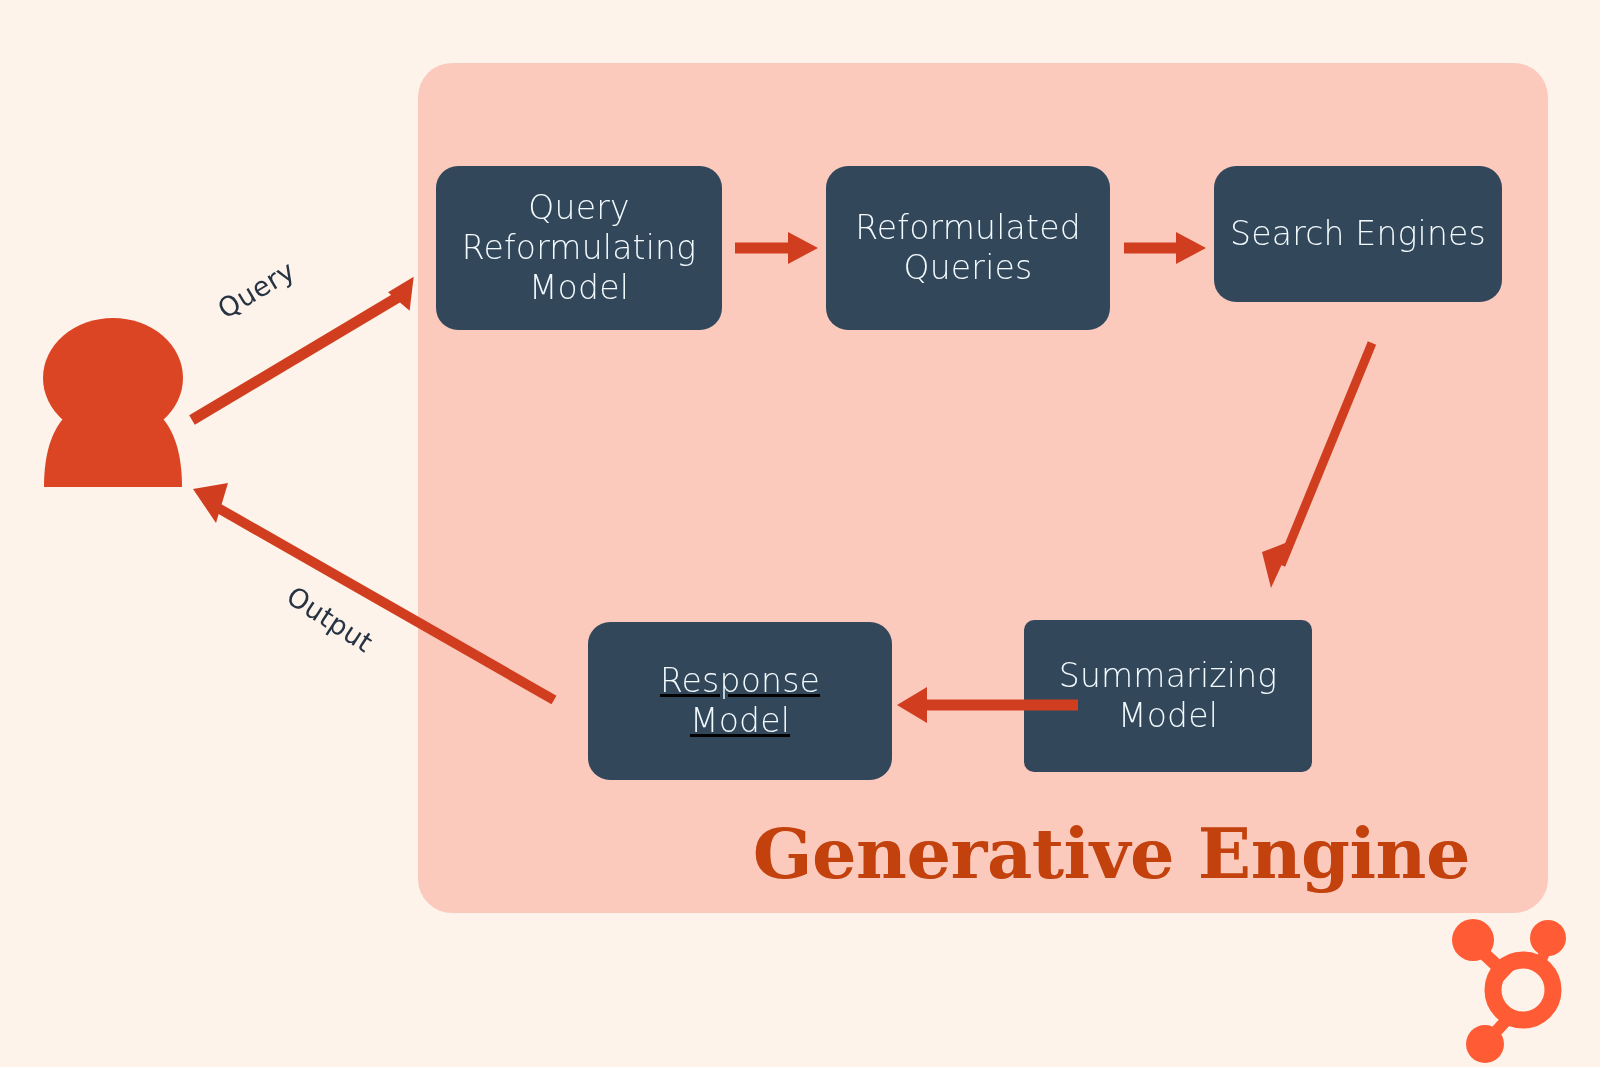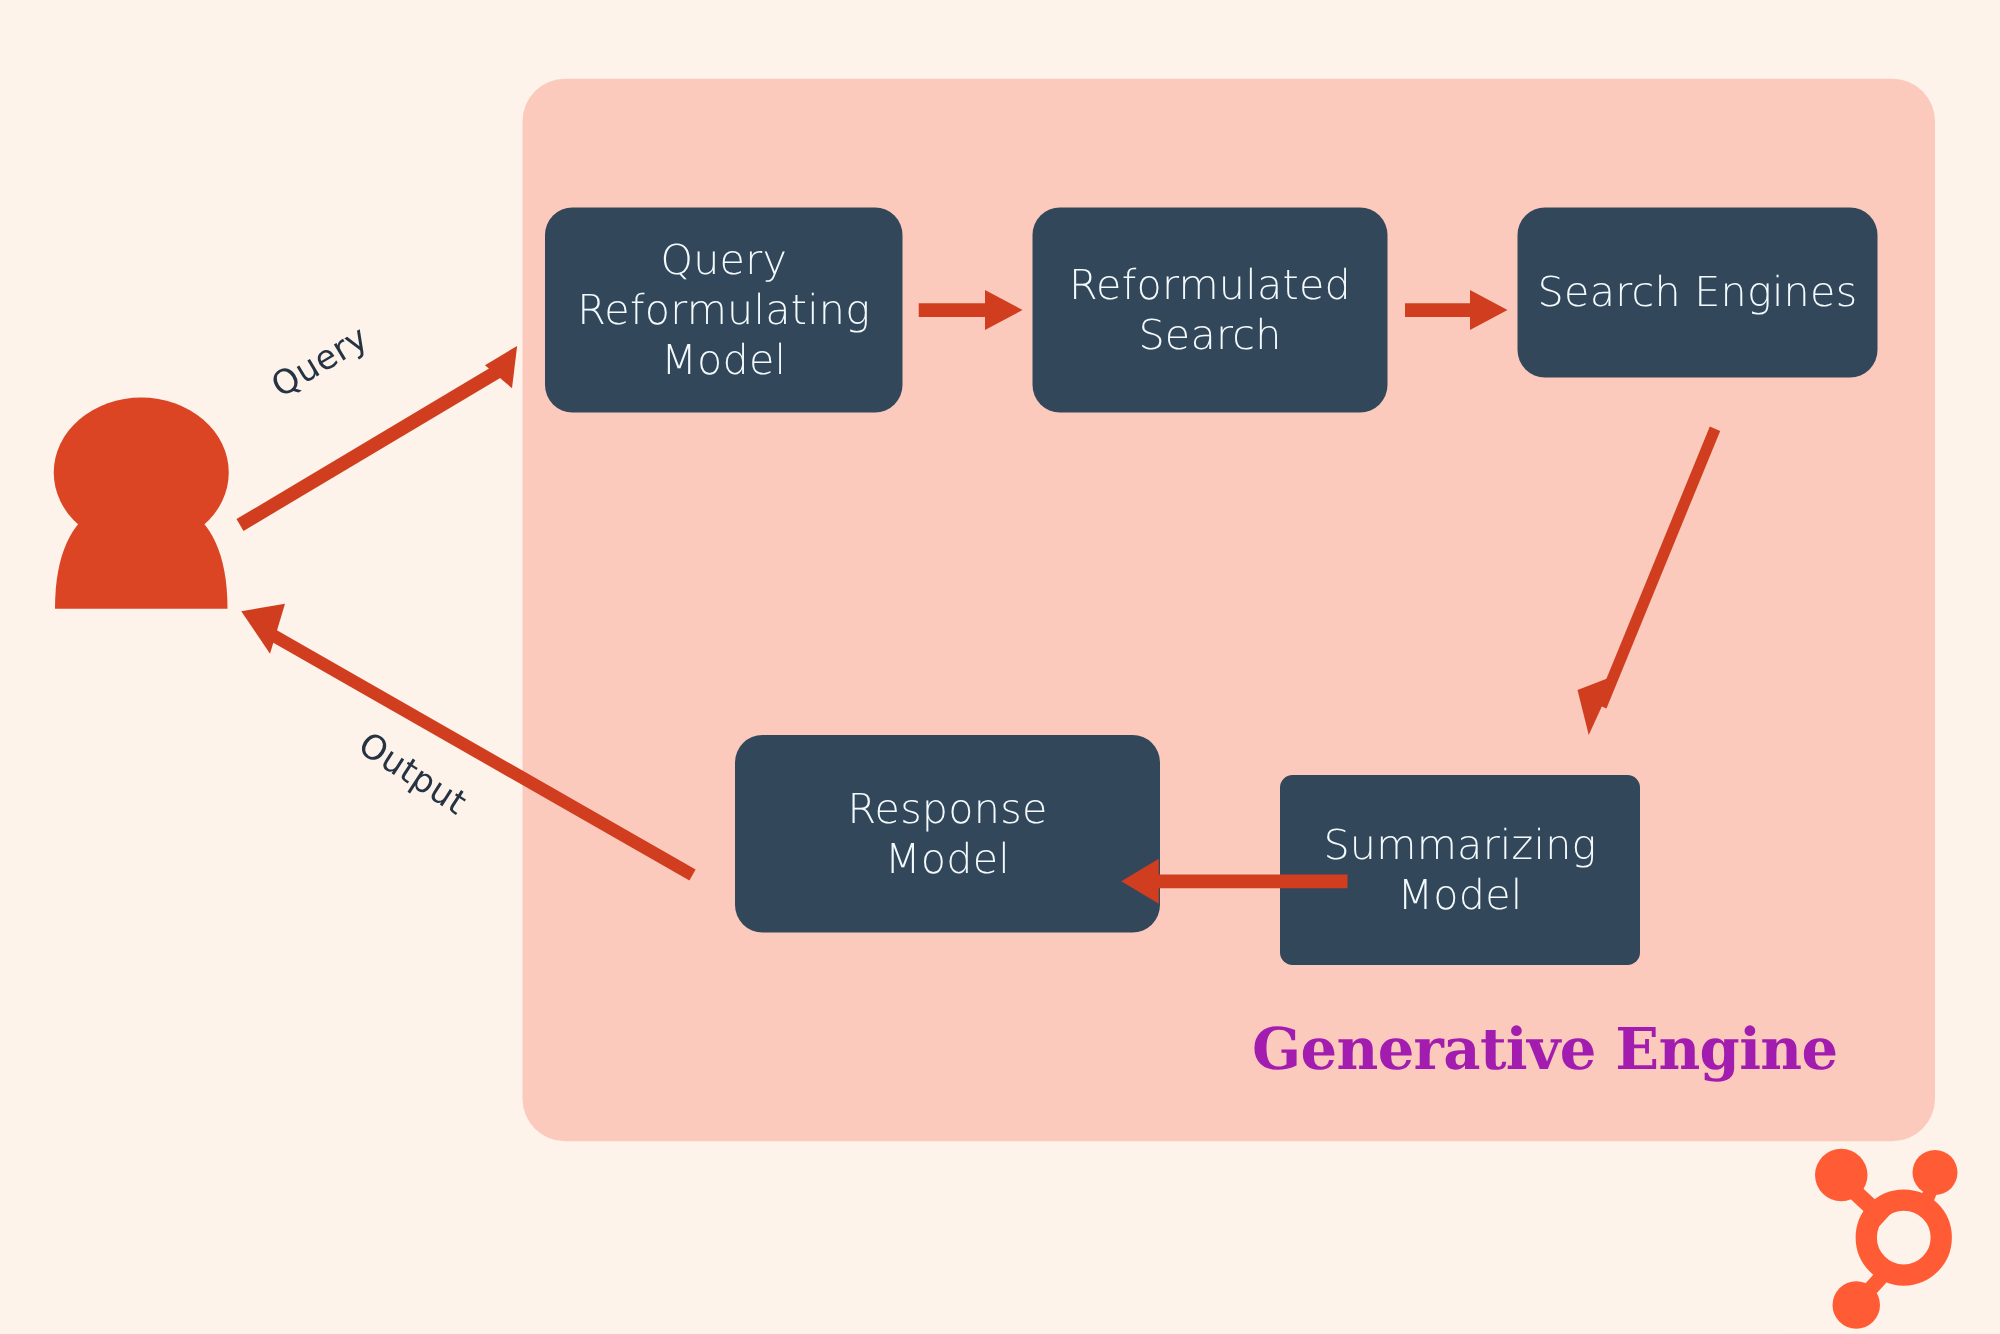--- a/index.html
+++ b/index.html
@@ -51,34 +51,34 @@
     font-weight: 300;
     font-size: 33px;
     line-height: 1.22;
     letter-spacing: 0.2px;
     white-space: pre-line;
   }
 
   #node-query-reformulating { left: 436px;  top: 166px; width: 286px; height: 164px; }
   #node-reformulated-queries { left: 826px; top: 166px; width: 284px; height: 164px; }
   #node-search-engines      { left: 1214px; top: 166px; width: 288px; height: 136px; }
-  #node-response-model      { left: 588px;  top: 588px; width: 340px; height: 158px; }
+  #node-response-model      { left: 588px;  top: 622px; width: 304px; height: 158px; text-decoration: underline; }
   #node-summarizing-model   { left: 1024px; top: 620px; width: 288px; height: 152px; border-radius: 10px; }
 
   
   .engine-title {
     position: absolute;
     left: 700px;
     top: 812px;
     width: 770px;
     text-align: right;
-    color: #a21caf;
+    color: #c2410c;
     font-family: "DejaVu Serif", serif;
     font-weight: bold;
-    font-size: 46px;
+    font-size: 70px;
     letter-spacing: -0.5px;
   }
 
   
   .overlay {
     position: absolute;
     left: 0; top: 0;
     width: 1600px;
     height: 1067px;
     pointer-events: none;
@@ -116,21 +116,21 @@
   <div class="engine-panel"></div>
 
   <div class="node" id="node-query-reformulating">
     <span class="node-label">Query
 Reformulating
 Model</span>
   </div>
 
   <div class="node" id="node-reformulated-queries">
     <span class="node-label">Reformulated
-Search</span>
+Queries</span>
   </div>
 
   <div class="node" id="node-search-engines">
     <span class="node-label">Search Engines</span>
   </div>
 
   <div class="node" id="node-response-model">
     <span class="node-label">Response
 Model</span>
   </div>

